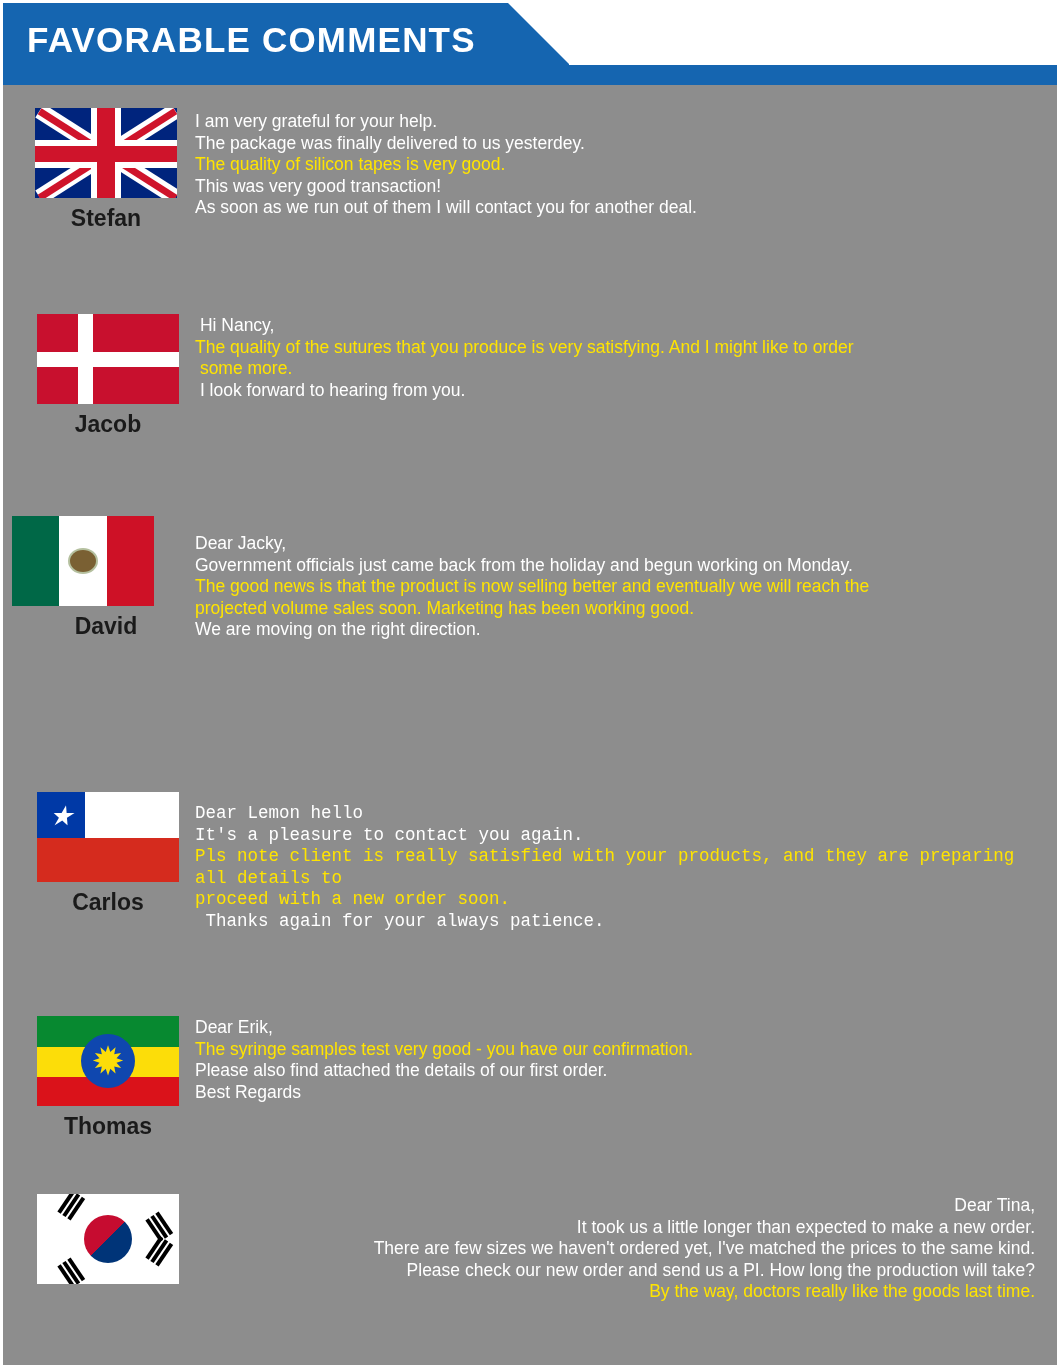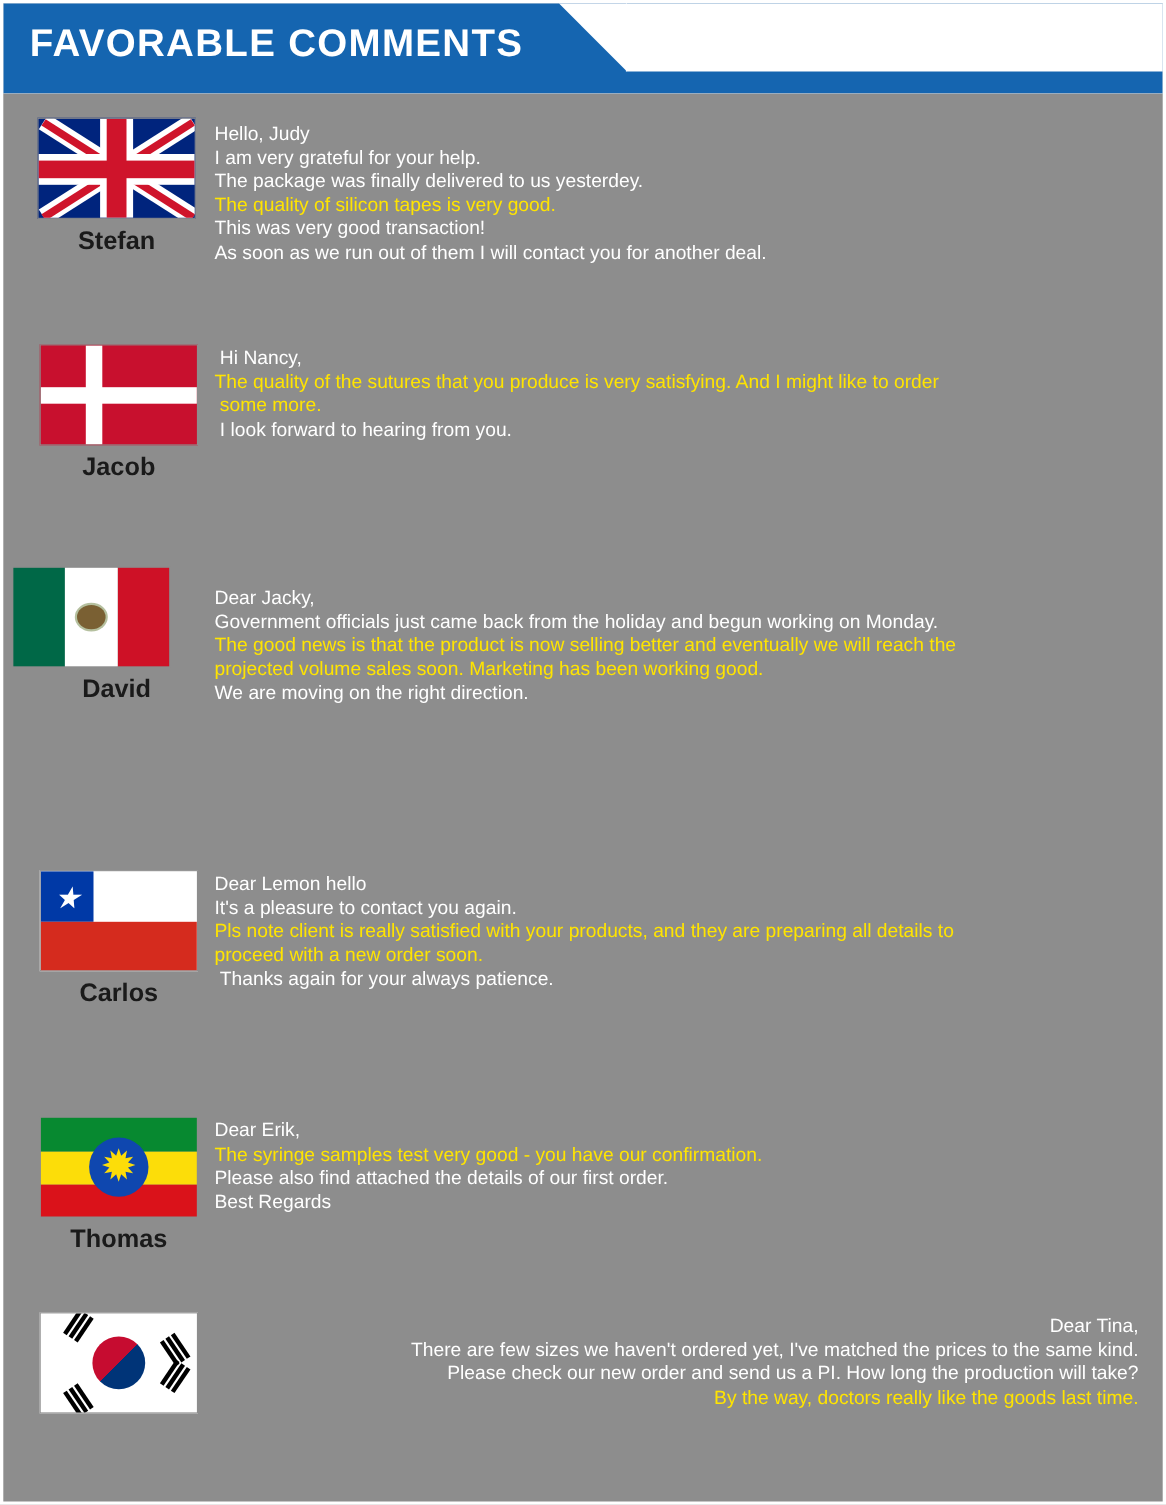--- a/index.html
+++ b/index.html
@@ -234,21 +234,20 @@
 
     <div class="row" style="top: 22px;">
       <div class="flag-col" style="left: 8px; top: 0;">
         <span class="flag flag-uk">
           <i class="uk-d1"></i><i class="uk-d2"></i><i class="uk-d3"></i><i class="uk-d4"></i>
           <i class="uk-hw"></i><i class="uk-vw"></i><i class="uk-hr"></i><i class="uk-vr"></i>
         </span>
         <span class="flag-name">Stefan</span>
       </div>
       <div class="msg" style="top: 4px;">
-        <span class="line">Hello, Judy</span>
         <span class="line">I am very grateful for your help.</span>
         <span class="line">The package was finally delivered to us yesterdey.</span>
         <span class="line hl">The quality of silicon tapes is very good.</span>
         <span class="line">This was very good transaction!</span>
         <span class="line">As soon as we run out of them I will contact you for another deal.</span>
       </div>
     </div>
 
     <div class="row" style="top: 228px;">
       <div class="flag-col" style="left: 10px; top: 0;">
@@ -285,21 +284,21 @@
       </div>
     </div>
 
     <div class="row" style="top: 706px;">
       <div class="flag-col" style="left: 10px; top: 0;">
         <span class="flag flag-cl">
           <i class="cl-blue"></i><i class="cl-red"></i><i class="cl-star"></i>
         </span>
         <span class="flag-name">Carlos</span>
       </div>
-      <div class="msg" style="top: 2px;">
+      <div class="msg" style="top: 12px; font-family: Liberation Mono, monospace;">
         <span class="line">Dear Lemon hello</span>
         <span class="line">It's a pleasure to contact you again.</span>
         <span class="line hl">Pls note client is really satisfied with your products, and they are preparing all details to</span>
         <span class="line hl">proceed with a new order soon.</span>
         <span class="line"> Thanks again for your always patience.</span>
       </div>
     </div>
 
     <div class="row" style="top: 930px;">
       <div class="flag-col" style="left: 10px; top: 0;">
@@ -339,20 +338,21 @@
           <span class="kr-g kr-br">
               <i class="kr-bar"></i>
               <i class="kr-bar"></i>
               <i class="kr-bar"></i>
             </span>
         </span>
         <span class="flag-name"></span>
       </div>
       <div class="msg" style="top: 2px; text-align: right;">
         <span class="line">Dear Tina,</span>
+        <span class="line">It took us a little longer than expected to make a new order.</span>
         <span class="line">There are few sizes we haven't ordered yet, I've matched the prices to the same kind.</span>
         <span class="line">Please check our new order and send us a PI. How long the production will take?</span>
         <span class="line hl">By the way, doctors really like the goods last time.</span>
       </div>
     </div>
 
   </div>
 </div>
 
 </body></html>

